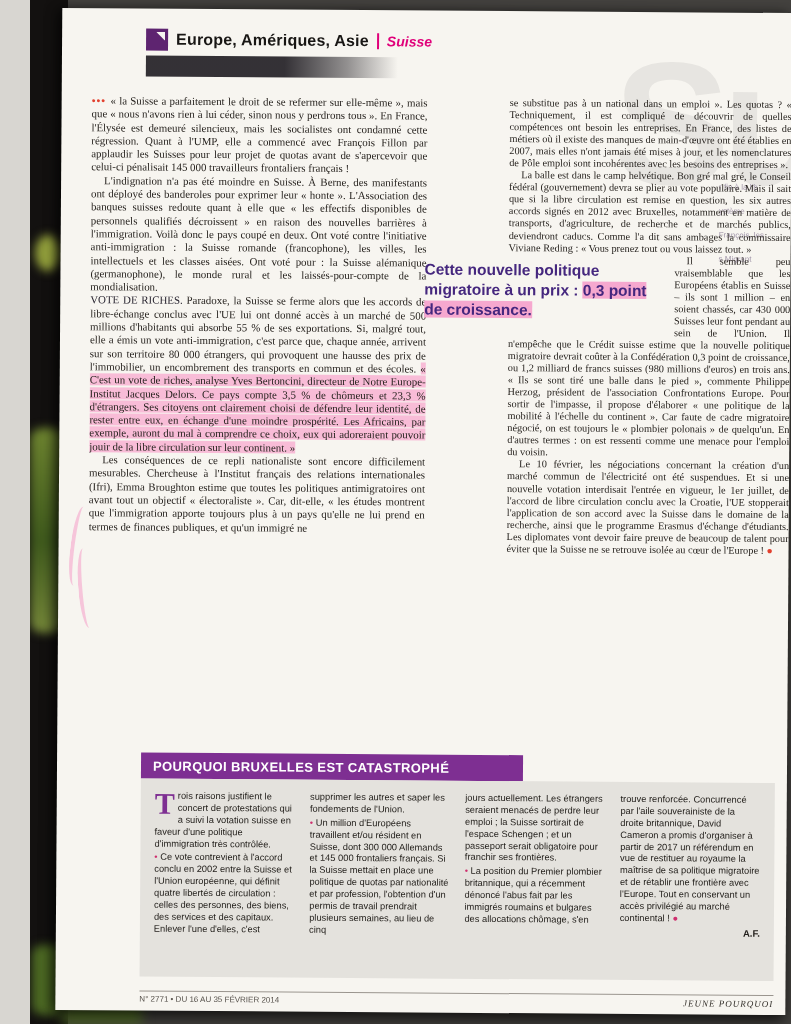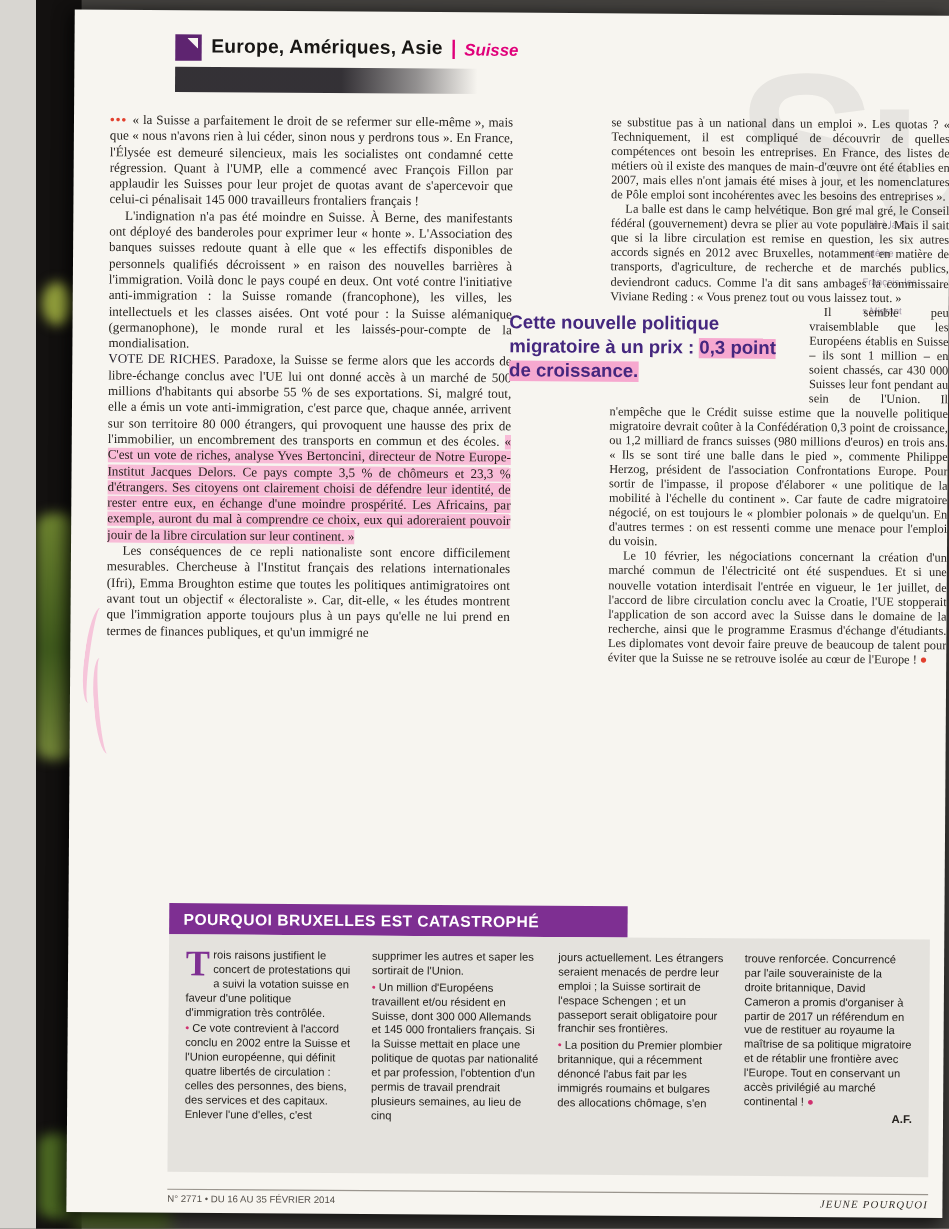--- a/index.html
+++ b/index.html
@@ -137,21 +137,21 @@
   <div class="hl-swoosh hs1"></div>
   <div class="hl-swoosh hs2"></div>
 
   <div class="box-bar">POURQUOI BRUXELLES EST CATASTROPHÉ</div>
   <div class="box">
     <div>
         <p class="flush"><span class="dropcap">T</span><span>rois raisons justifient le concert de protestations qui a suivi la votation suisse en faveur d'une politique d'immigration très contrôlée.</span></p>
         <p><span class="marker">• </span><span>Ce vote contrevient à l'accord conclu en 2002 entre la Suisse et l'Union européenne, qui définit quatre libertés de circulation : celles des personnes, des biens, des services et des capitaux. Enlever l'une d'elles, c'est</span></p>
       </div>
     <div>
-        <p><span>supprimer les autres et saper les sortirait de l'Union.</span></p>
+        <p><span>supprimer les autres et saper les fondements de l'Union.</span></p>
         <p><span class="marker">• </span><span>Un million d'Européens travaillent et/ou résident en Suisse, dont 300 000 Allemands et 145 000 frontaliers français. Si la Suisse mettait en place une politique de quotas par nationalité et par profession, l'obtention d'un permis de travail prendrait plusieurs semaines, au lieu de cinq</span></p>
       </div>
     <div>
         <p><span>jours actuellement. Les étrangers seraient menacés de perdre leur emploi ; la Suisse sortirait de l'espace Schengen ; et un passeport serait obligatoire pour franchir ses frontières.</span></p>
         <p><span class="marker">• </span><span>La position du Premier plombier britannique, qui a récemment dénoncé l'abus fait par les immigrés roumains et bulgares des allocations chômage, s'en</span></p>
       </div>
     <div>
         <p><span>trouve renforcée. Concurrencé par l'aile souverainiste de la droite britannique, David Cameron a promis d'organiser à partir de 2017 un référendum en vue de restituer au royaume la maîtrise de sa politique migratoire et de rétablir une frontière avec l'Europe. Tout en conservant un accès privilégié au marché continental !</span><span class="end"> ●</span></p>
         <p class="sig"><span>A.F.</span></p>
       </div>

